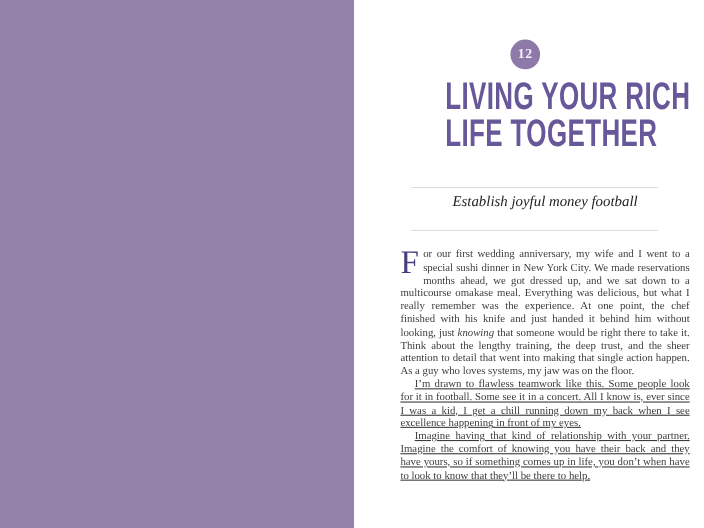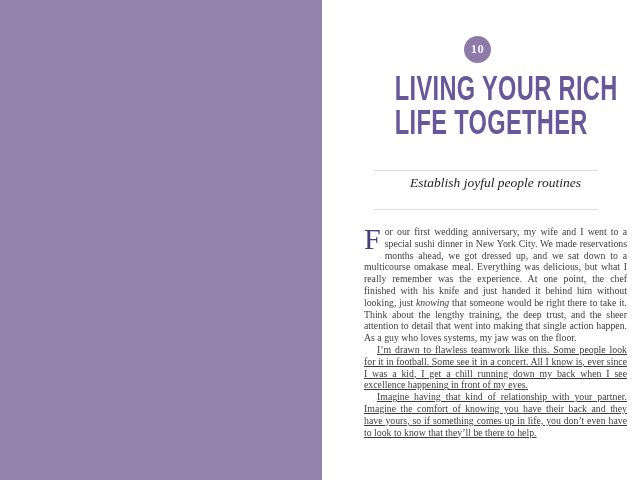--- a/index.html
+++ b/index.html
@@ -44,21 +44,21 @@
   .chapter-badge span {
     color: #f4f1f7;
     font-family: "Liberation Serif", serif;
     font-size: 12.5px;
     font-weight: bold;
     line-height: 1;
     letter-spacing: 0.5px;
   }
   .chapter-title {
     position: absolute;
-    left: 30px;
+    left: 40px;
     top: 71px;
     width: 263px;
     margin: 0;
     text-align: center;
     color: #67589a;
     font-family: "Liberation Sans", sans-serif;
     font-weight: bold;
   }
   .title-line {
     display: block;
@@ -118,38 +118,38 @@
 </style>
 </head>
 <body>
 
 <div class="spread">
   <div class="left-page"></div>
 
   <div class="right-page">
 
     <div class="chapter-badge">
-      <span>10</span>
+      <span>12</span>
     </div>
 
     <h1 class="chapter-title">
       <span class="title-line">LIVING YOUR RICH</span>
       <span class="title-line">LIFE TOGETHER</span>
     </h1>
 
     <div class="rule rule-top"></div>
 
     <div class="chapter-subtitle">
-      <span class="subtitle-line">Establish joyful people routines</span>
+      <span class="subtitle-line">Establish joyful money football</span>
     </div>
 
     <div class="rule rule-bottom"></div>
 
     <div class="body-text">
       <p>
         <span class="dropcap">F</span><span>or our first wedding anniversary, my wife and I went to a special sushi dinner in New York City. We made reservations months ahead, we got dressed up, and we sat down to a multicourse omakase meal. Everything was delicious, but what I really remember was the experience. At one point, the chef finished with his knife and just handed it behind him without looking, just </span><em>knowing</em><span> that someone would be right there to take it. Think about the lengthy training, the deep trust, and the sheer attention to detail that went into making that single action happen. As a guy who loves systems, my jaw was on the floor.</span>
       </p>
       <p class="indented">I’m drawn to flawless teamwork like this. Some people look for it in football. Some see it in a concert. All I know is, ever since I was a kid, I get a chill running down my back when I see excellence happening in front of my eyes.</p>
-      <p class="indented">Imagine having that kind of relationship with your partner. Imagine the comfort of knowing you have their back and they have yours, so if something comes up in life, you don’t even have to look to know that they’ll be there to help.</p>
+      <p class="indented">Imagine having that kind of relationship with your partner. Imagine the comfort of knowing you have their back and they have yours, so if something comes up in life, you don’t when have to look to know that they’ll be there to help.</p>
     </div>
 
   </div>
 </div>
 
 </body></html>

